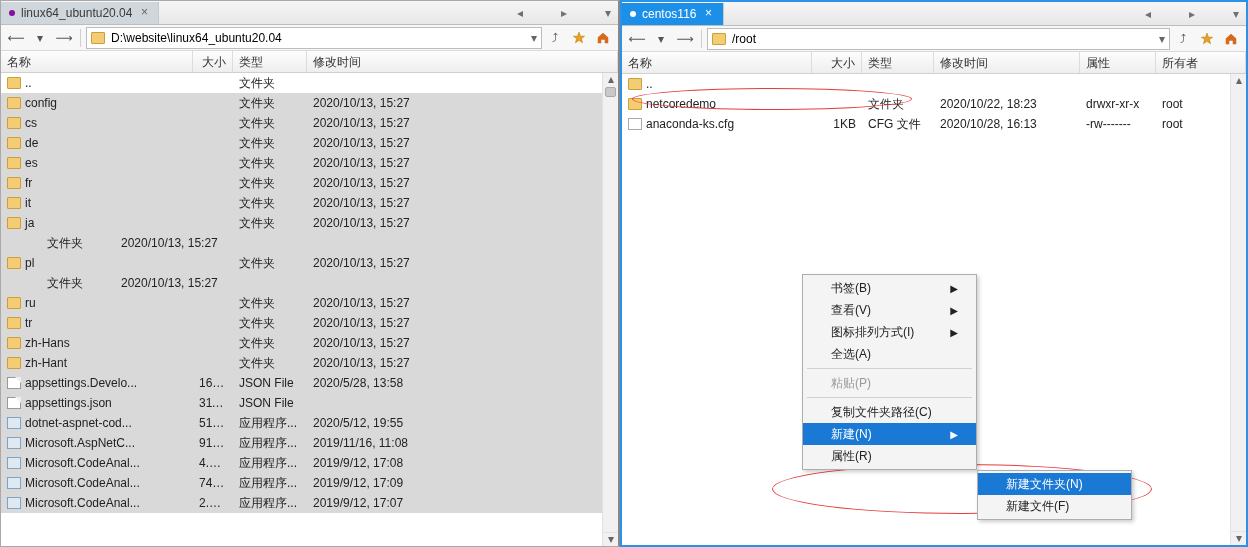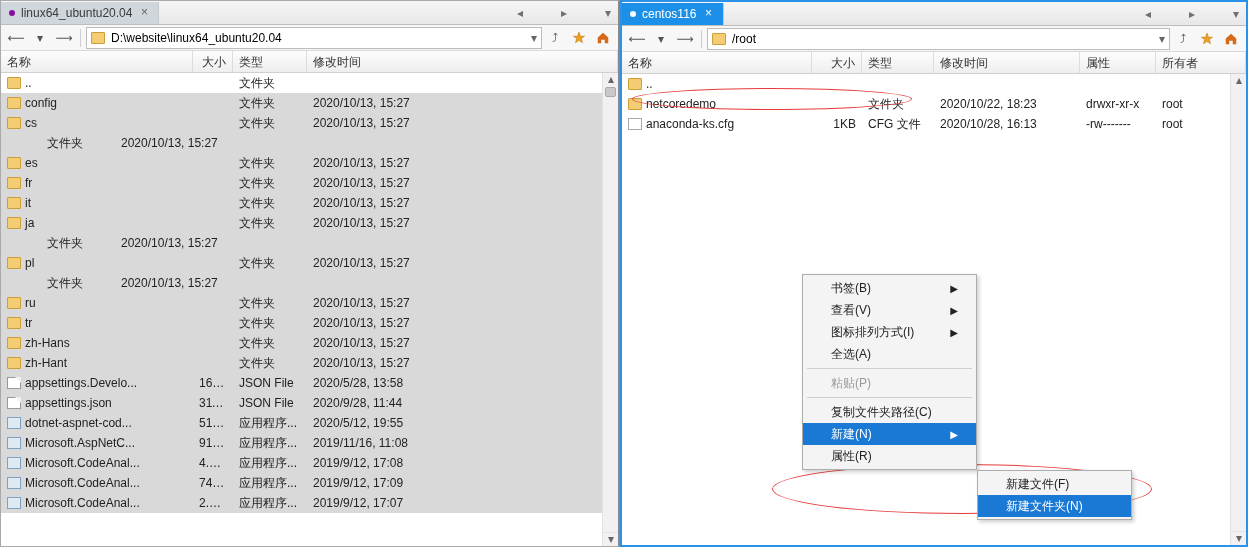--- a/index.html
+++ b/index.html
@@ -114,20 +114,21 @@
             <div class="cell" style="width:74px">文件夹</div>
             <div class="cell" style="flex:1">2020/10/13, 15:27</div>
           </div>
           <div class="row sel">
             <div class="cell" style="width:192px"><span class="icon folder"></span>cs</div>
             <div class="cell size" style="width:40px"></div>
             <div class="cell" style="width:74px">文件夹</div>
             <div class="cell" style="flex:1">2020/10/13, 15:27</div>
           </div>
           <div class="row sel">
+            <div class="cell" style="width:192px"><span class="icon folder"></span>de</div>
             <div class="cell size" style="width:40px"></div>
             <div class="cell" style="width:74px">文件夹</div>
             <div class="cell" style="flex:1">2020/10/13, 15:27</div>
           </div>
           <div class="row sel">
             <div class="cell" style="width:192px"><span class="icon folder"></span>es</div>
             <div class="cell size" style="width:40px"></div>
             <div class="cell" style="width:74px">文件夹</div>
             <div class="cell" style="flex:1">2020/10/13, 15:27</div>
           </div>
@@ -192,21 +193,20 @@
           <div class="row sel">
             <div class="cell" style="width:192px"><span class="icon json"></span>appsettings.Develo...</div>
             <div class="cell size" style="width:40px">168 Bytes</div>
             <div class="cell" style="width:74px">JSON File</div>
             <div class="cell" style="flex:1">2020/5/28, 13:58</div>
           </div>
           <div class="row sel">
             <div class="cell" style="width:192px"><span class="icon json"></span>appsettings.json</div>
             <div class="cell size" style="width:40px">311 Bytes</div>
             <div class="cell" style="width:74px">JSON File</div>
-            <div class="cell" style="flex:1">2020/9/28, 11:44</div>
           </div>
           <div class="row sel">
             <div class="cell" style="width:192px"><span class="icon exe"></span>dotnet-aspnet-cod...</div>
             <div class="cell size" style="width:40px">51KB</div>
             <div class="cell" style="width:74px">应用程序...</div>
             <div class="cell" style="flex:1">2020/5/12, 19:55</div>
           </div>
           <div class="row sel">
             <div class="cell" style="width:192px"><span class="icon exe"></span>Microsoft.AspNetC...</div>
             <div class="cell size" style="width:40px">915KB</div>
@@ -343,20 +343,20 @@
           </div>
           <div class="ctxitem hl">
             <span>新建(N)</span>
             <span class="ctxarrow">▶</span>
           </div>
           <div class="ctxitem">
             <span>属性(R)</span>
           </div>
         </div>
       <div class="submenu" id="submenu" style="left:355px; top:396px; width:155px;">
+          <div class="ctxitem hl">新建文件夹(N)</div>
           <div class="ctxitem">新建文件(F)</div>
-          <div class="ctxitem hl">新建文件夹(N)</div>
         </div>
 
       <div class="circle" style="left:150px; top:390px; width:380px; height:50px;"></div>
     </div>
   </div>
 </div>
 
 </body></html>

